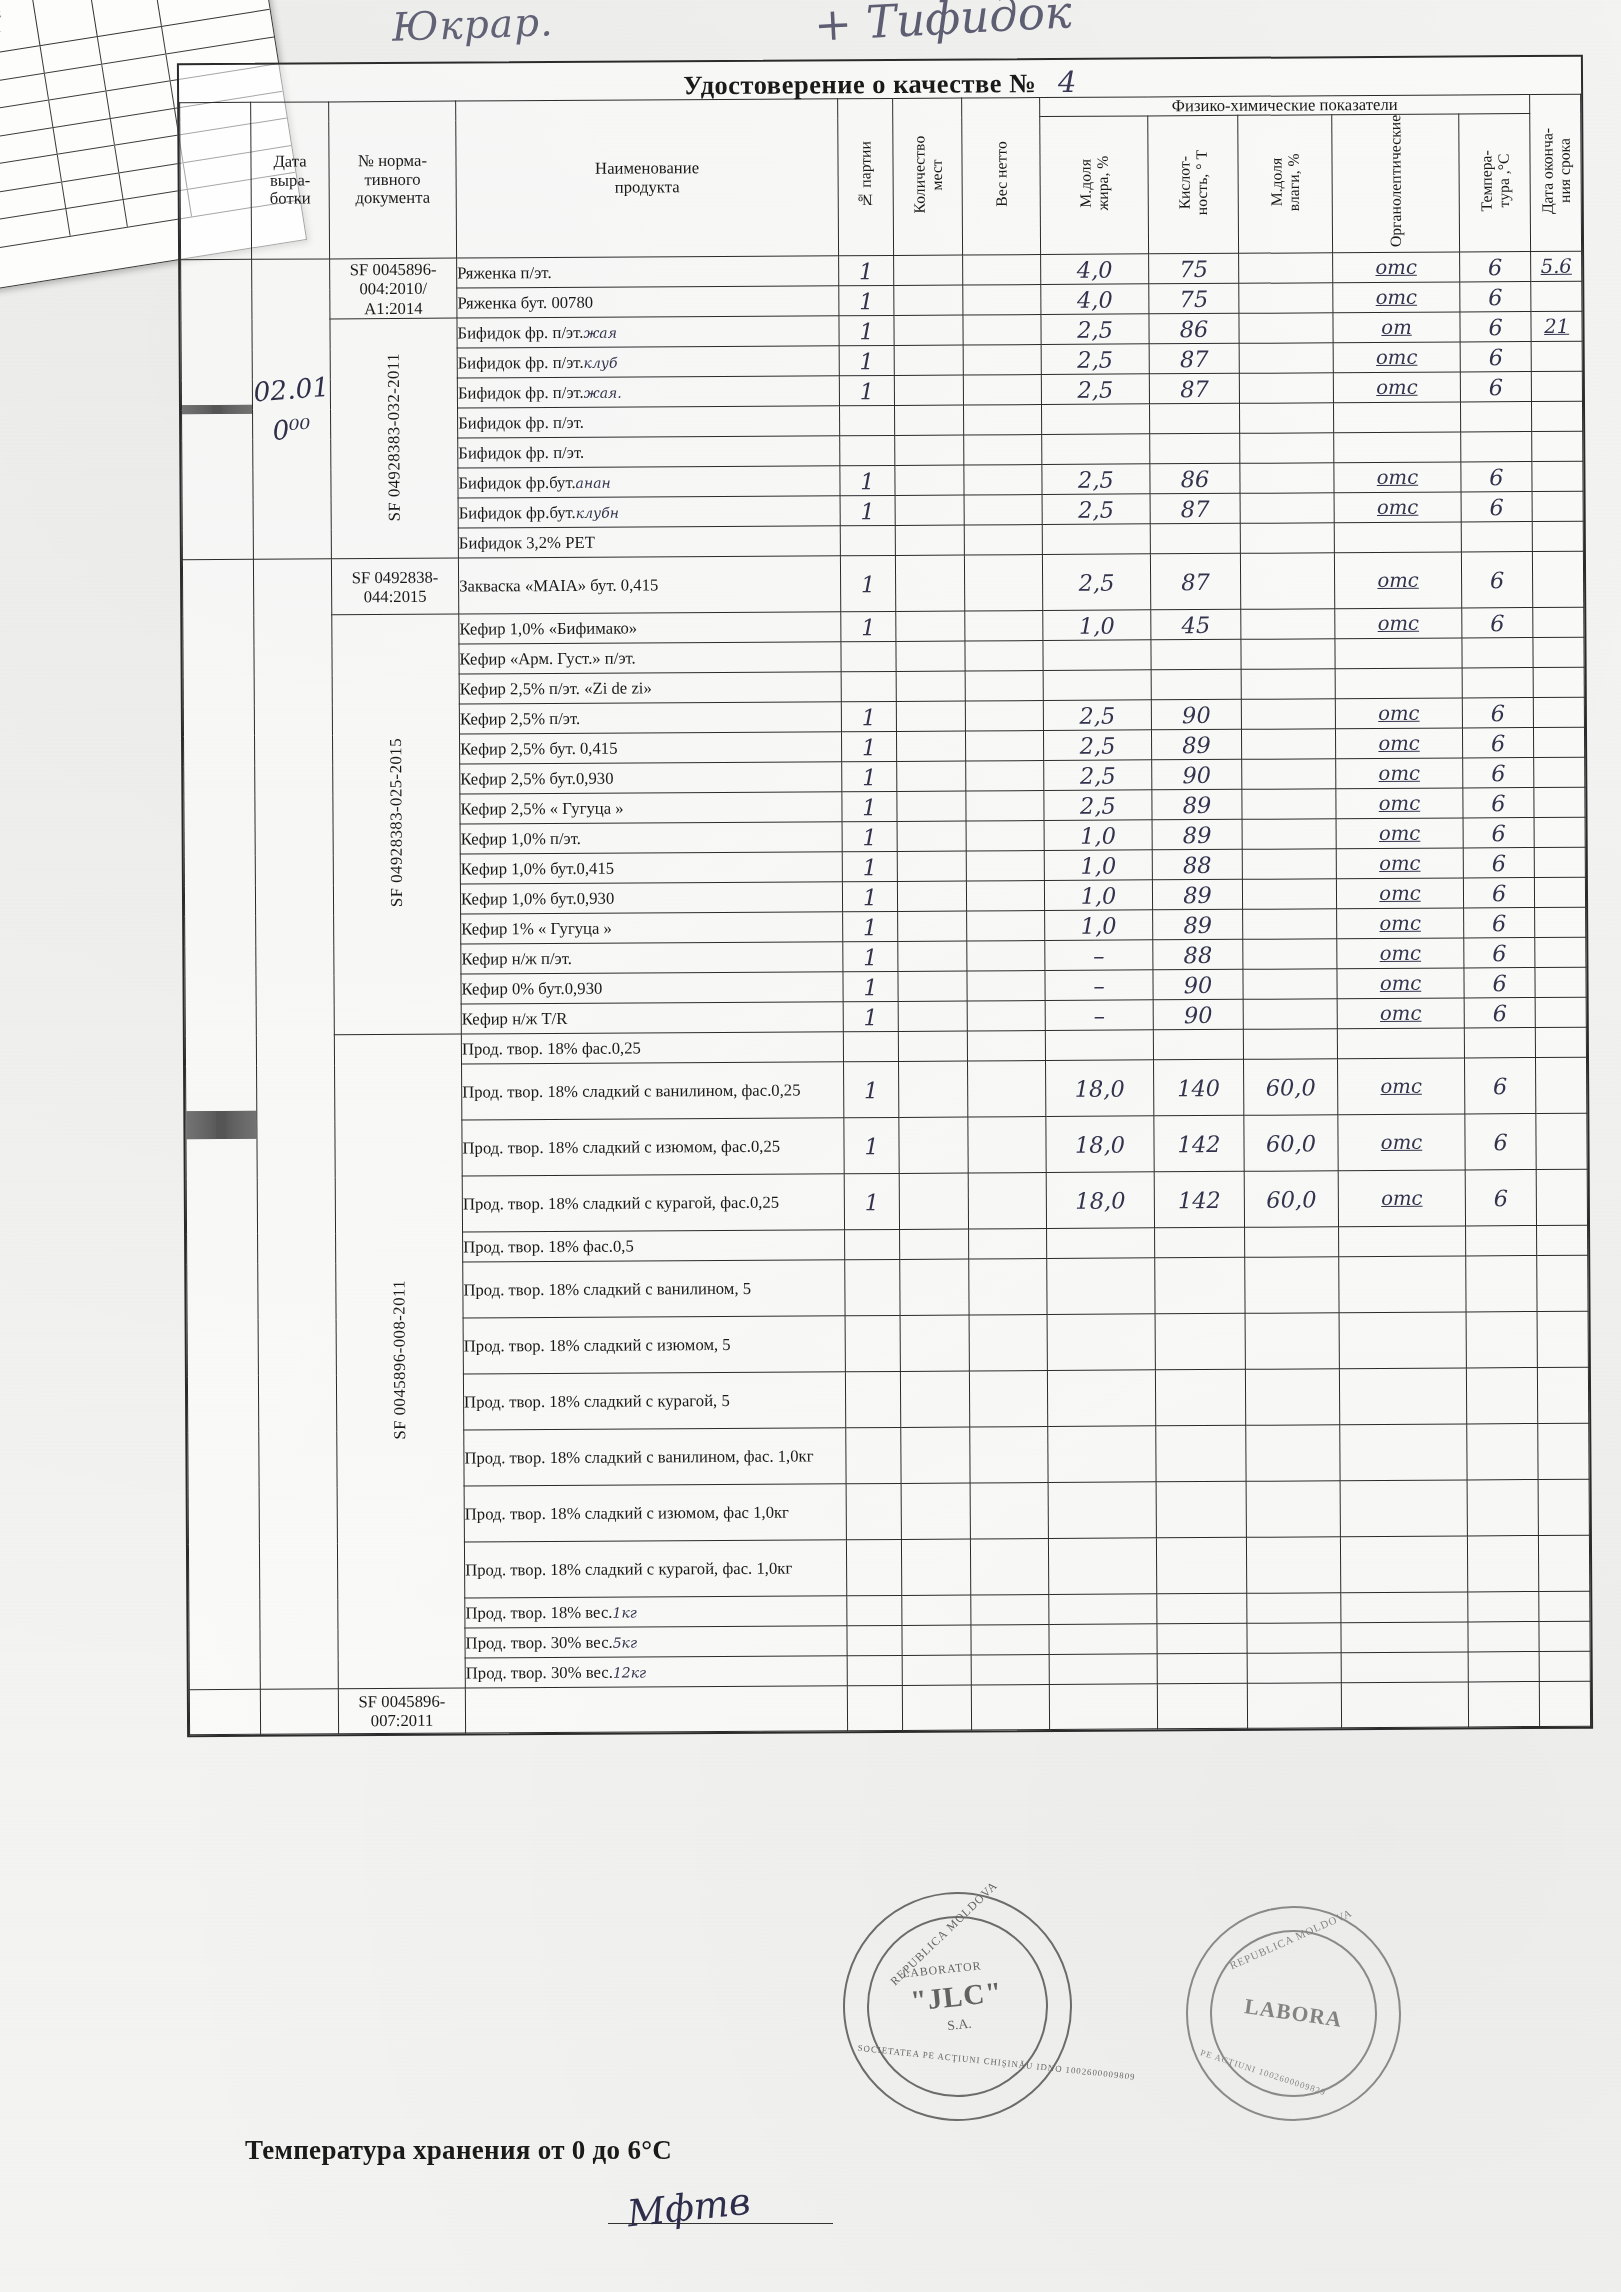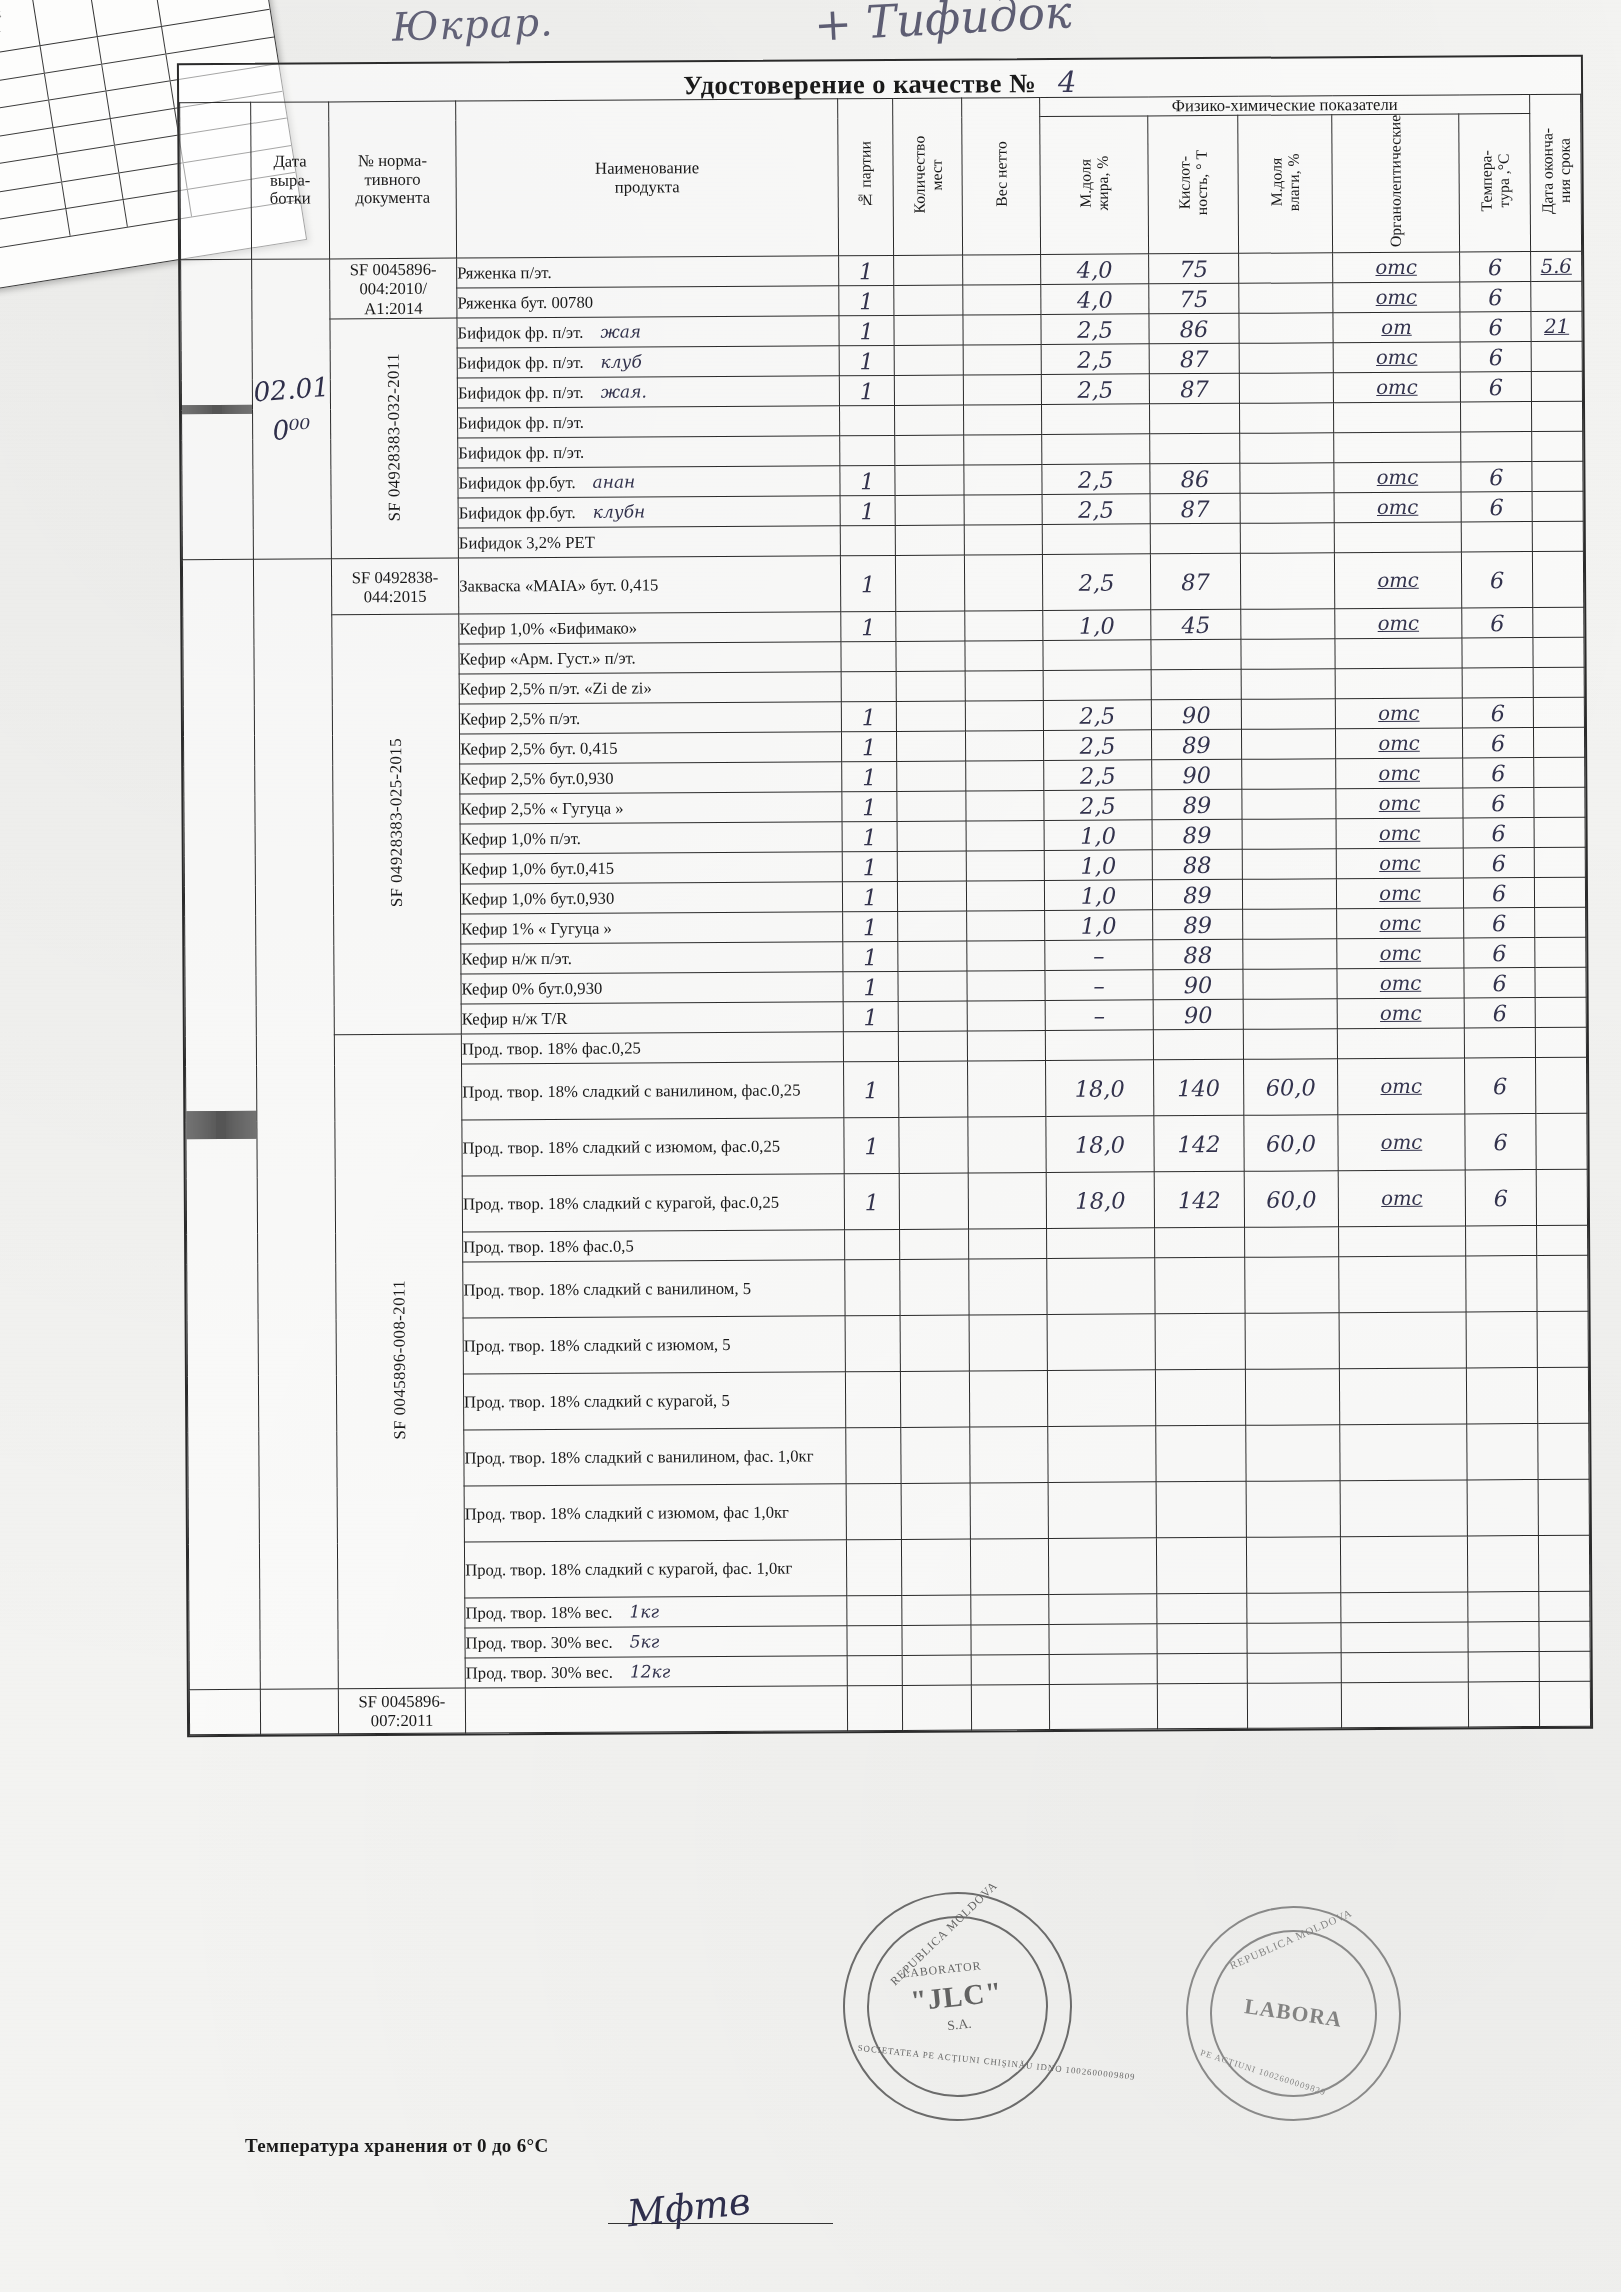--- a/index.html
+++ b/index.html
@@ -184,22 +184,22 @@
     font-size: 22.5px;
     display: block;
     text-align: center;
     line-height: 1;
   }
   .hw-sm { font-size: 19.6px; text-decoration: underline; }
   .hw-inline {
     font-family: "DejaVu Serif", serif;
     font-style: italic;
     color: #33334d;
-    font-size: 17px;
-    margin-left: 17px;
+    font-size: 14px;
+    margin-left: 0;
   }
   .hw-date {
     font-family: "DejaVu Serif", serif;
     font-style: italic;
     color: #2f2f4a;
     font-size: 26.5px;
     line-height: 1;
     text-align: center;
     transform: rotate(-4deg);
   }
@@ -207,21 +207,21 @@
   .tall .cell-name { height: 55px; }
 
   
   .footer {
     position: absolute;
     left: 245px;
     top: 2135px;
     width: 882px;
   }
   .foot-temp {
-    font-size: 19px;
+    font-size: 27px;
     font-weight: bold;
     letter-spacing: 0.3px;
   }
   .foot-lab {
     margin-top: 23.5px;
     font-size: 23.5px;
   }
   .sig-line {
     position: absolute;
     left: 608px;

